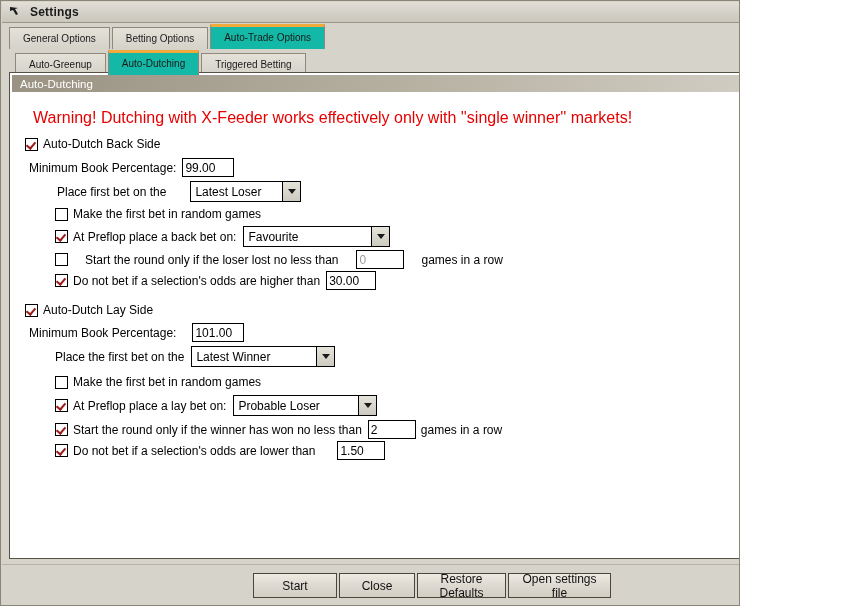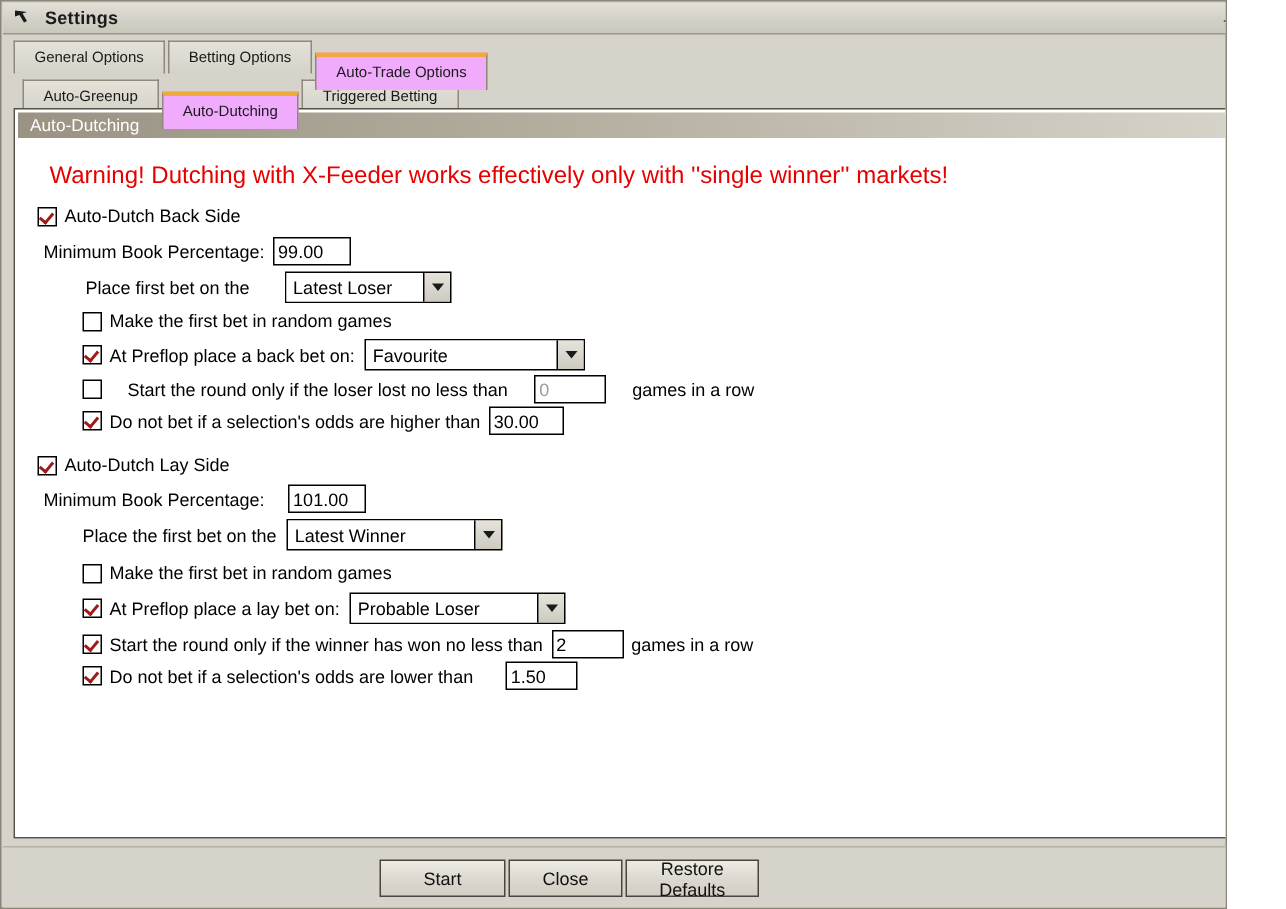--- a/index.html
+++ b/index.html
@@ -12,21 +12,21 @@
   body {
     font-family: "Liberation Sans", sans-serif;
     font-size: 12px;
     color: #000000;
     -webkit-font-smoothing: none;
   }
 
   
   .window {
     position: relative;
-    width: 818px;
+    width: 740px;
     height: 606px;
     background: #d6d3cb;
     border: 1px solid #8a8577;
     overflow: hidden;
   }
 
   
   .titlebar {
     position: absolute;
     left: 1px; top: 1px;
@@ -86,23 +86,23 @@
     background: linear-gradient(to bottom, #e4e1d9 0%, #d5d2c9 100%);
     border: 1px solid #8e897c;
     border-bottom: none;
     margin-right: 2px;
     cursor: default;
     white-space: nowrap;
     position: relative;
     top: 2px;
   }
   .tab.active {
-    background: #f0abfc;
+    background: #14b8a6;
     height: 25px;
-    top: 13px;
+    top: 2px;
     border-top: 3px solid #f0a93c;
     z-index: 3;
     padding-bottom: 1px;
   }
 
   
   .tabrow2 {
     position: absolute;
     left: 14px; top: 48px;
     width: 839px;
@@ -385,15 +385,16 @@
   <div class="row" style="left:54px; top:440px;">
     <span class="cb checked"></span>
     <span class="lbl">Do not bet if a selection's odds are lower than</span>
     <input class="txtfield" style="width: 48px; margin-left: 22px;" value="1.50">
   </div>
 
   <div class="btnbar">
     <button class="btn" style="left:251px; width:84px;">Start</button>
     <button class="btn" style="left:337px; width:76px;">Close</button>
     <button class="btn" style="left:415px; width:89px;">Restore Defaults</button>
+    <button class="btn" style="left:506px; width:103px;">Open settings file</button>
   </div>
 
 </div>
 
 </body></html>

